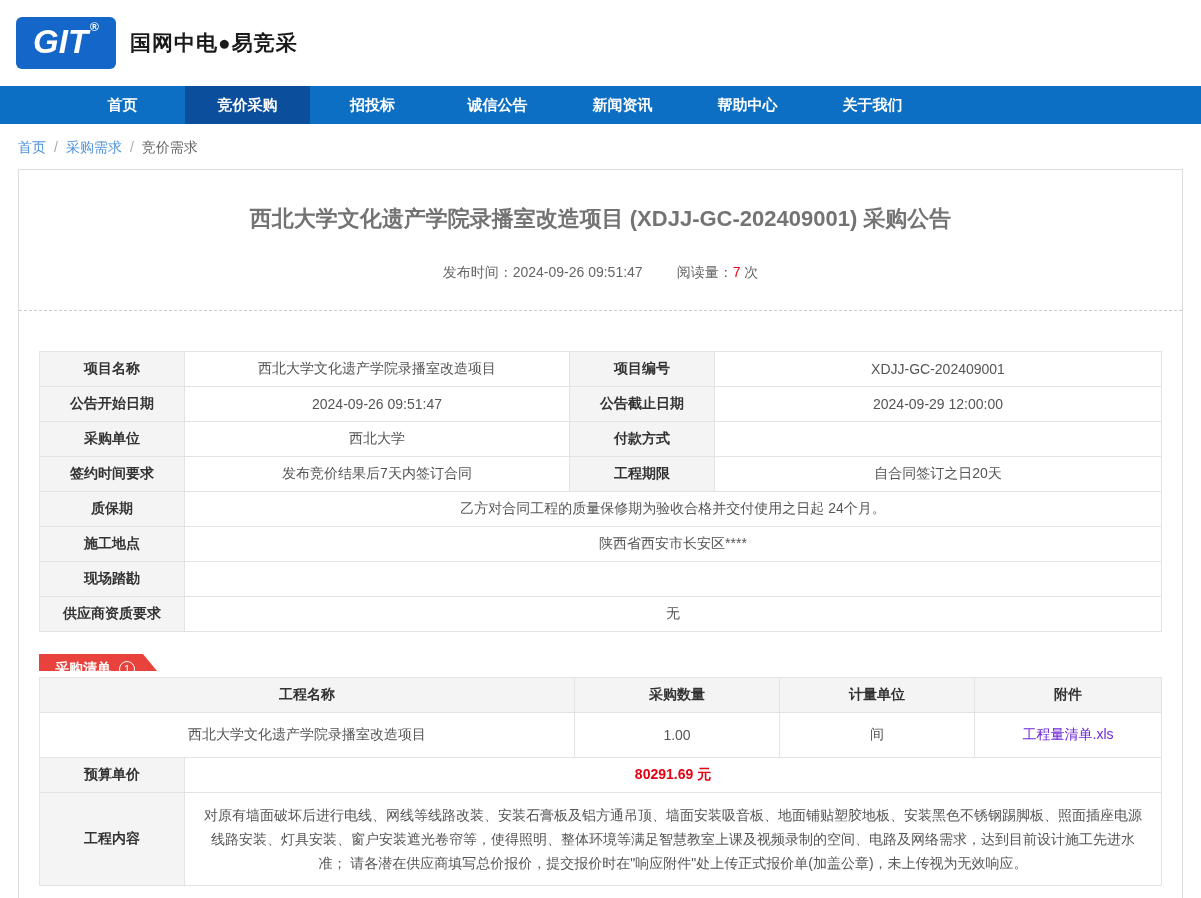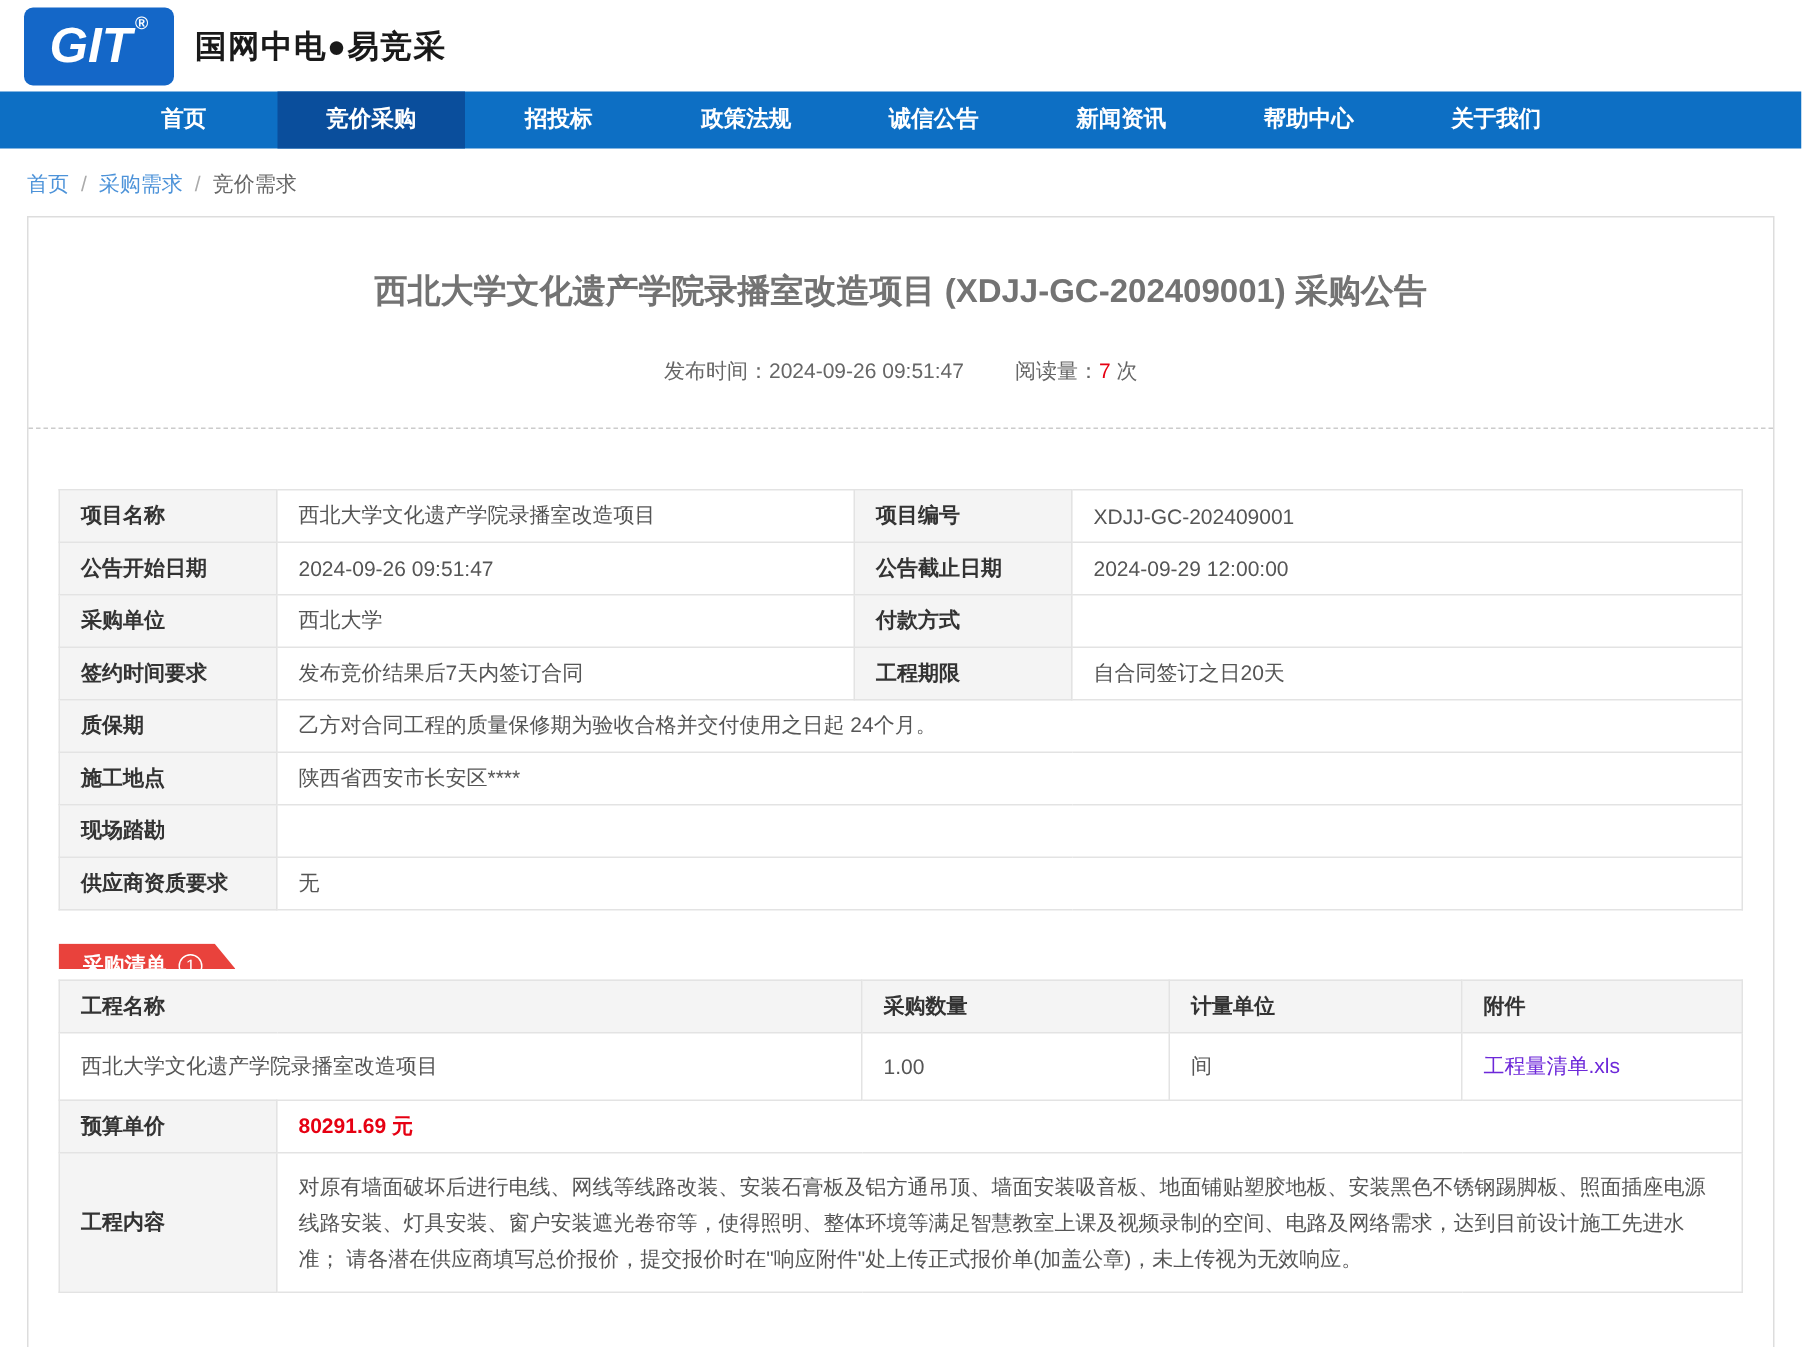--- a/index.html
+++ b/index.html
@@ -2,21 +2,21 @@
 <html><head>
 <meta charset="utf-8">
 <style>
   * { box-sizing: border-box; margin: 0; padding: 0; }
   body {
     width: 1201px; height: 898px; overflow: hidden;
     background: #fff; color: #333;
     font-family: "Liberation Sans", "DejaVu Sans", sans-serif;
   }
   
-  .header { height: 61px; display: flex; align-items: center; padding: 0 16px; background: #fff; }
+  .header { height: 86px; display: flex; align-items: center; padding: 0 16px; background: #fff; }
   .logo-box {
     width: 100px; height: 52px; background: #1467c8; border-radius: 6px;
     color: #fff; display: flex; align-items: flex-start; justify-content: center;
     font-weight: bold; font-style: italic; font-size: 33px; line-height: 50px;
     cursor: pointer; position: relative;
   }
   .logo-reg { font-size: 12px; font-style: normal; line-height: 20px; margin-left: 2px; }
   .brand-title { margin-left: 14px; font-size: 21px; font-weight: bold; color: #1a1a1a; letter-spacing: 1px; }
   .search-area { margin-left: auto; display: flex; align-items: center; }
   .search-input {
@@ -43,21 +43,21 @@
   
   .container { margin: 0 18px; border: 1px solid #ddd; background: #fff; min-height: 760px; }
   .article-head { border-bottom: 1px dashed #ccc; padding: 34px 30px 28px; }
   .article-title { text-align: center; font-size: 22px; font-weight: bold; color: #737373; }
   .article-meta { text-align: center; margin-top: 30px; font-size: 14px; color: #666; }
   .meta-gap { display: inline-block; width: 34px; }
   .red { color: #e60012; }
   .inner { padding: 0 20px 30px; }
   
   table { border-collapse: collapse; width: 100%; font-size: 14px; table-layout: fixed; }
-  td, th { border: 1px solid #e3e3e3; padding: 8px 14px; text-align: left; vertical-align: middle; }
+  td, th { border: 1px solid #e3e3e3; padding: 8px 14px; text-align: center; vertical-align: middle; }
   .label-cell { background: #f4f4f4; font-weight: bold; color: #333; }
   .value-cell { color: #555; }
   .info-table { margin-top: 40px; }
   .info-table td { height: 35px; }
   .price-red { color: #e60012; font-weight: bold; }
   
   .list-badge {
     margin-top: 22px; display: inline-flex; align-items: center;
     height: 17px; background: #e9423c; color: #fff; font-size: 14px; font-weight: bold;
     padding: 12px 22px 0 16px;
@@ -80,21 +80,20 @@
     <span>GIT</span>
       <span class="logo-reg">®</span>
   </div>
   <div class="brand-title">国网中电●易竞采</div>
 </div>
 
 <div class="nav">
   <div class="nav-item">首页</div>
   <div class="nav-item active">竞价采购</div>
   <div class="nav-item">招投标</div>
-  <div class="nav-item">政策法规</div>
   <div class="nav-item">诚信公告</div>
   <div class="nav-item">新闻资讯</div>
   <div class="nav-item">帮助中心</div>
   <div class="nav-item">关于我们</div>
 </div>
 
 <div class="breadcrumb">
   <a>首页</a><span class="crumb-sep">/</span><a>采购需求</a><span class="crumb-sep">/</span><span class="crumb-current">竞价需求</span>
 </div>
 

